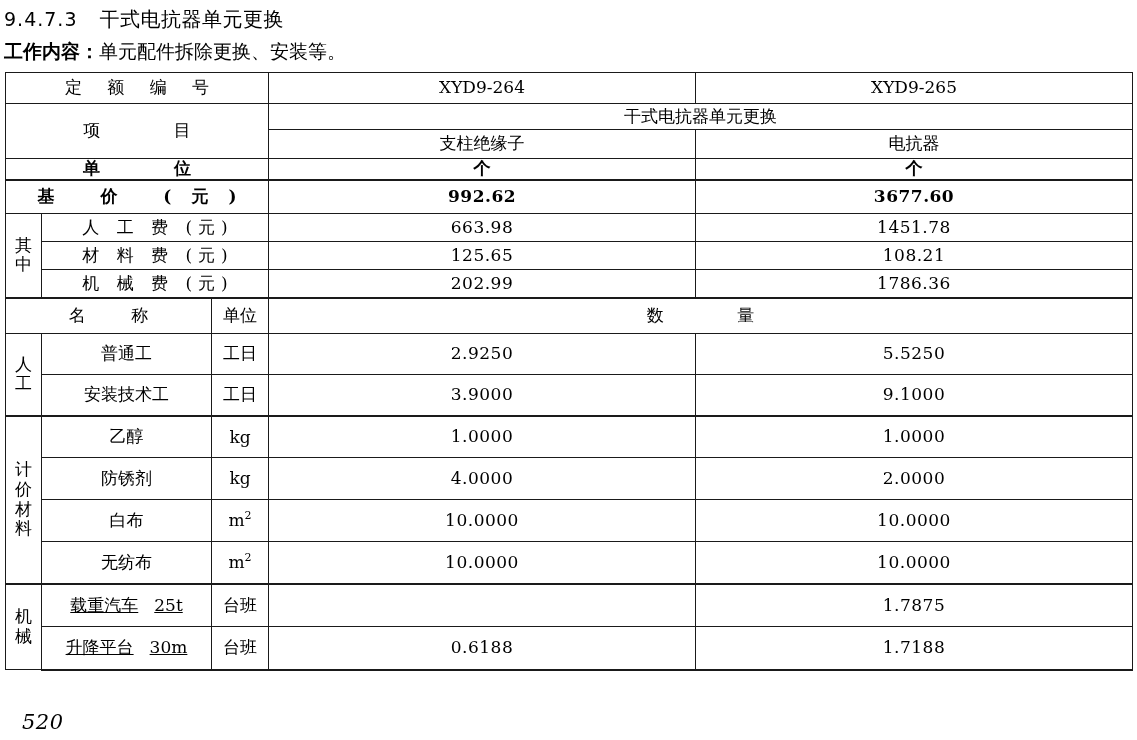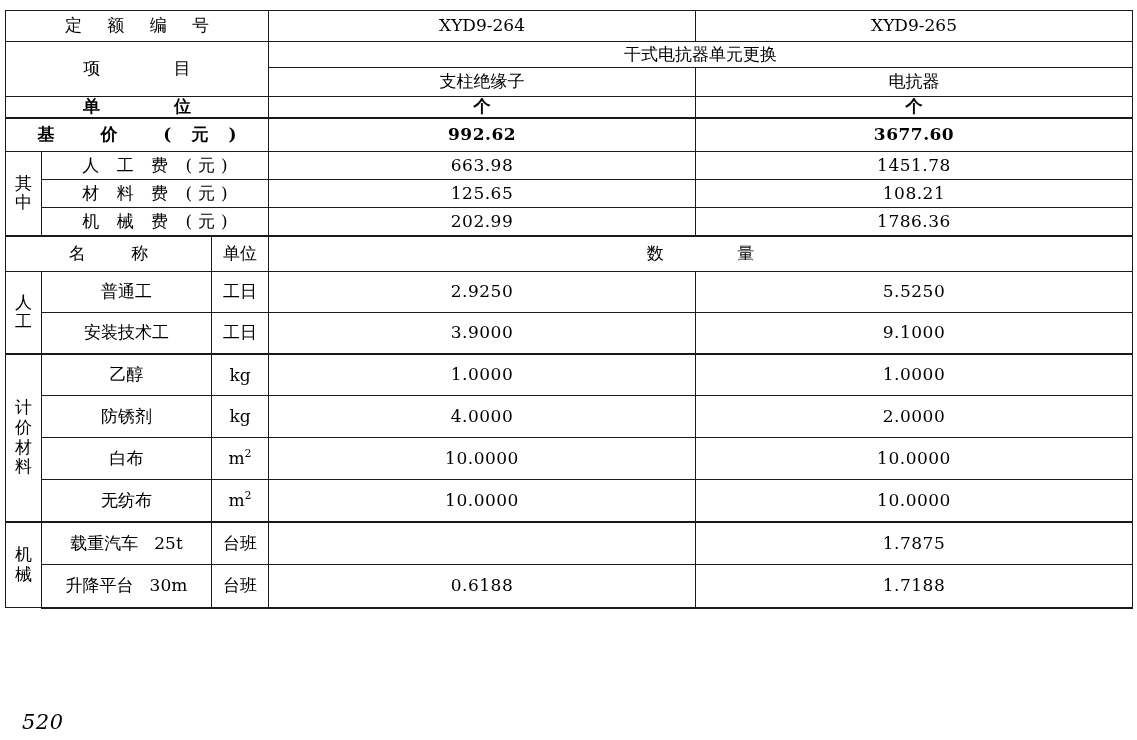--- a/index.html
+++ b/index.html
@@ -147,20 +147,21 @@
     font-size: 17px;
   }
   .unit-sup sup {
     font-size: 11px;
     vertical-align: super;
   }
 
   .mach-name {
     display: inline-block;
     text-align: center;
+    text-decoration: underline;
   }
   .mach-name .mn-size {
     margin-left: 16px;
     font-family: "DejaVu Serif", "Liberation Serif", serif;
   }
 
   
   .folio {
     position: absolute;
     left: 22px;
@@ -170,20 +171,26 @@
     font-family: "DejaVu Serif", "Liberation Serif", serif;
     letter-spacing: 0.5px;
   }
 </style>
 </head>
 <body>
 
 <div class="page">
 
   <div class="heading-block">
+    <div class="sec-title">
+      <span class="sec-num">9.4.7.3</span><span class="sec-name">干式电抗器单元更换</span>
+    </div>
+    <div class="work-line">
+      <span class="work-label">工作内容：</span><span class="work-text">单元配件拆除更换、安装等。</span>
+    </div>
   </div>
 
   <table class="quota">
     <colgroup>
       <col class="c-grp">
       <col class="c-name">
       <col class="c-unit">
       <col class="c-v1">
       <col class="c-v2">
     </colgroup>

